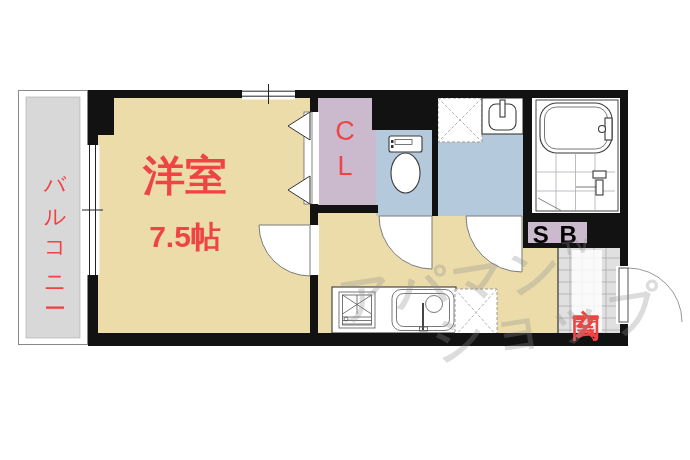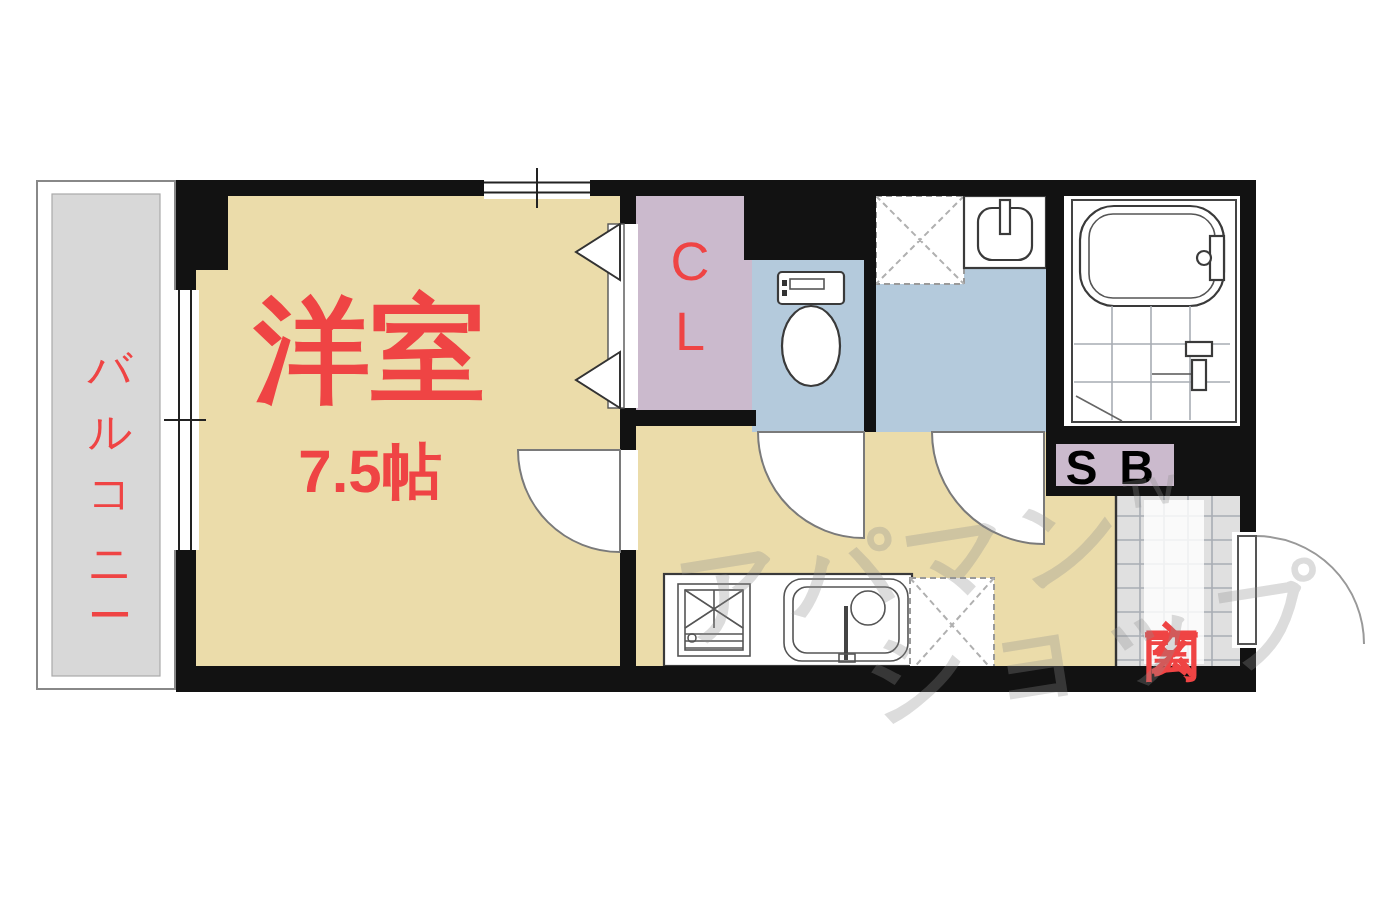--- a/index.html
+++ b/index.html
@@ -17,21 +17,21 @@
   .thin{stroke:#444;fill:none;stroke-width:1;}
   .fix{stroke:#3a3a3a;fill:#fff;stroke-width:1.1;}
   .fix2{stroke:#555;fill:none;stroke-width:0.8;}
   .dash{stroke:#9a9a9a;fill:#fff;stroke-width:1;stroke-dasharray:3 2;}
   .dashx{stroke:#b0b0b0;fill:none;stroke-width:1;stroke-dasharray:3 2;}
   .doorarc{fill:#fff;stroke:#7a7a7a;stroke-width:1;}
   .lbl{position:absolute;color:#ef4444;}
   .balcony-lbl{left:36px;top:138px;width:34px;height:190px;writing-mode:vertical-rl;
       font-size:22px;letter-spacing:9px;display:flex;justify-content:center;}
   .room-lbl{left:84px;top:146px;width:202px;text-align:center;font-weight:600;}
-  .room-lbl .l1{font-size:58px;line-height:60px;}
+  .room-lbl .l1{font-size:42px;line-height:60px;}
   .room-lbl .l2{font-size:30px;line-height:62px;}
   .cl-lbl{left:333px;top:114px;width:24px;font-size:27px;line-height:35px;
       word-break:break-all;text-align:center;font-weight:500;}
   .sb-lbl{left:528px;top:221px;width:59px;height:22px;font-size:24px;font-weight:700;
       letter-spacing:0.45em;text-align:center;padding-left:0.2em;box-sizing:border-box;color:#000000;}
   .genkan-lbl{left:574px;top:254px;width:30px;height:80px;writing-mode:vertical-rl;
       font-size:27px;font-weight:600;letter-spacing:7px;display:flex;justify-content:center;}
   .watermark{left:332px;top:258px;width:340px;transform:rotate(-9deg);
       transform-origin:left top;color:var(--watermark);opacity:0.30;font-weight:700;
       pointer-events:none;}

